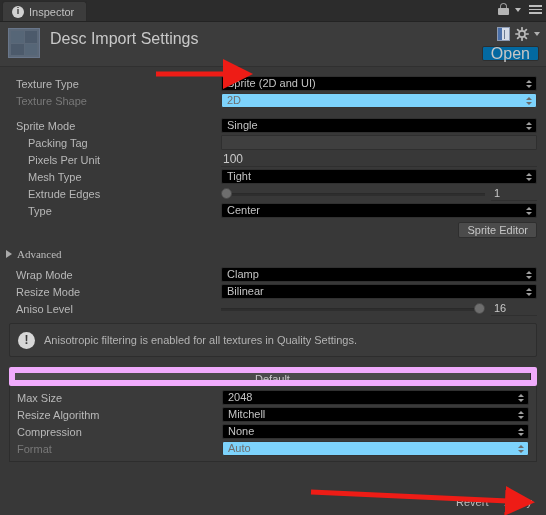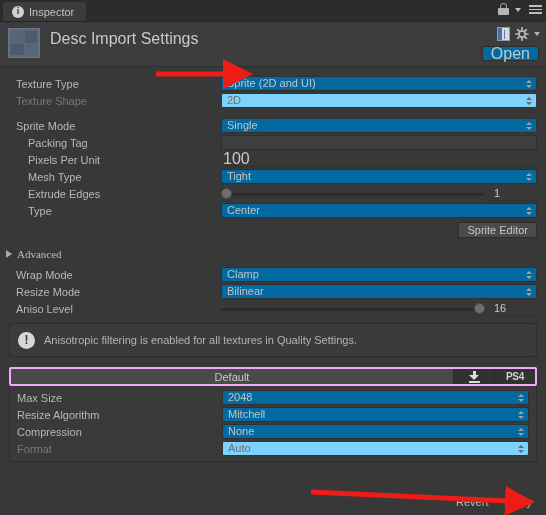--- a/index.html
+++ b/index.html
@@ -191,21 +191,21 @@
   .row .label.disabled { color: #787878; }
   .field {
     position: absolute;
     left: 221px;
     right: 9px;
     height: 15px;
     box-sizing: border-box;
   }
 
   .popup {
-    background: #0369a1;
+    background: #000000;
     border: 1px solid #303030;
     border-radius: 2px;
     height: 15px;
     line-height: 13px;
     padding: 0 16px 0 5px;
     font-size: 11px;
     color: #c3c3c3;
     box-sizing: border-box;
     position: relative;
     white-space: nowrap;
@@ -238,21 +238,21 @@
     color: #c9c9c9;
     box-sizing: border-box;
   }
   .flatfield {
     background: transparent;
     border: none;
     border-bottom: 1px solid #2f2f2f;
     height: 15px;
     line-height: 14px;
     padding: 0 2px;
-    font-size: 16px;
+    font-size: 12px;
     color: #c9c9c9;
     box-sizing: border-box;
   }
 
   
   .sliderwrap {
     position: absolute;
     left: 221px;
     right: 9px;
     height: 15px;
@@ -349,24 +349,25 @@
     line-height: 1;
   }
   .helptext { font-size: 11px; color: #b3b3b3; }
 
   
   .platform-bar {
     margin: 10px 9px 0 9px;
     height: 19px;
     display: flex;
     background: #3f3f3f;
-    border: 2px solid #f0abfc;
+    border: 6px solid #f0abfc;
     border-radius: 2px;
     box-sizing: border-box;
     overflow: hidden;
+    flex-direction: column;
   }
   .plat-default {
     flex: 1;
     display: flex;
     align-items: center;
     justify-content: center;
     font-size: 11px;
     color: #c9c9c9;
     background: #4a4a4a;
     border-right: 1px solid #2d2d2d;

